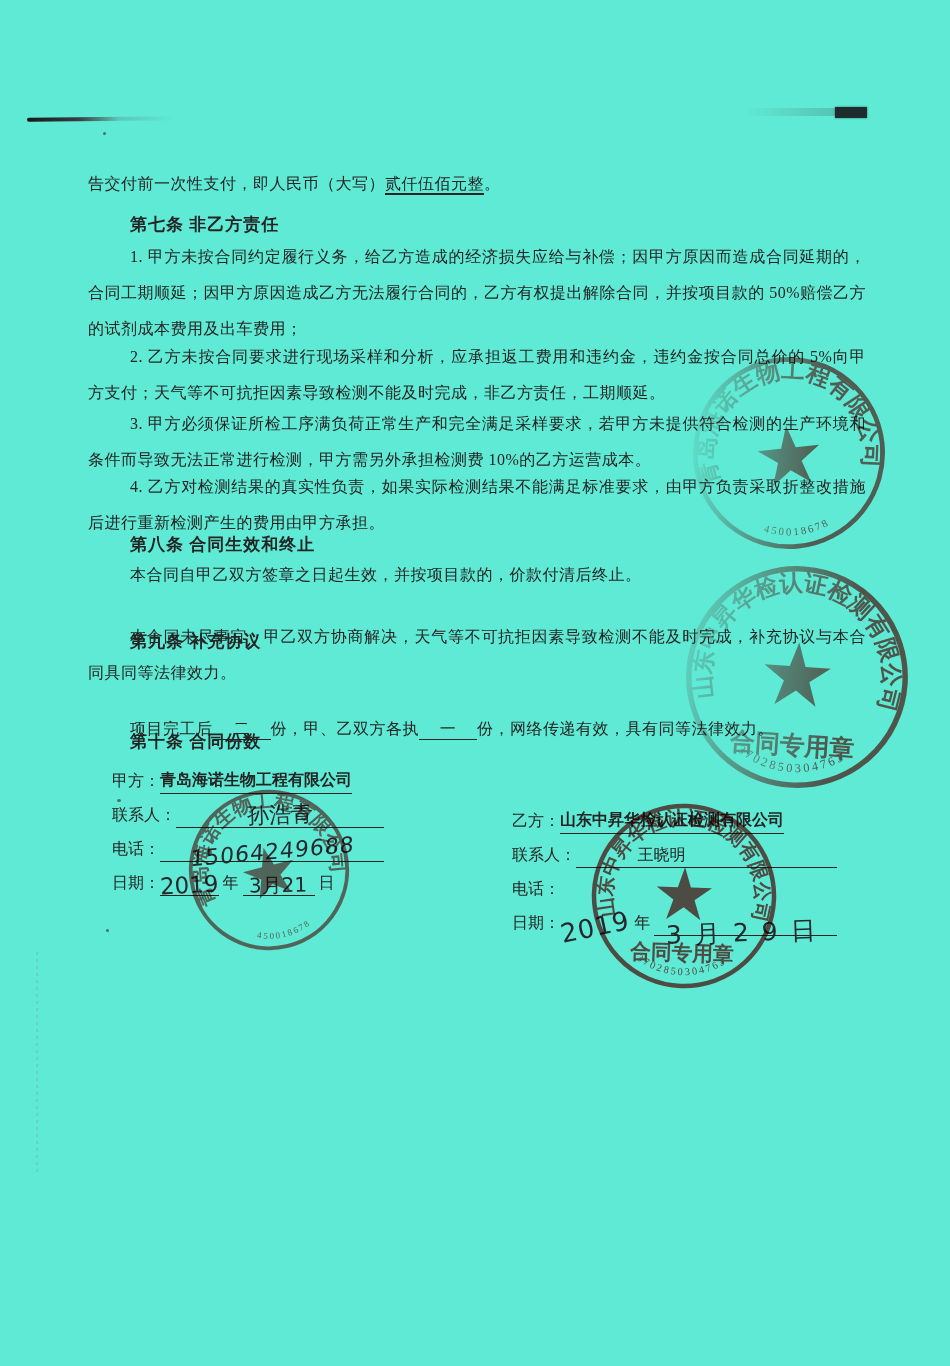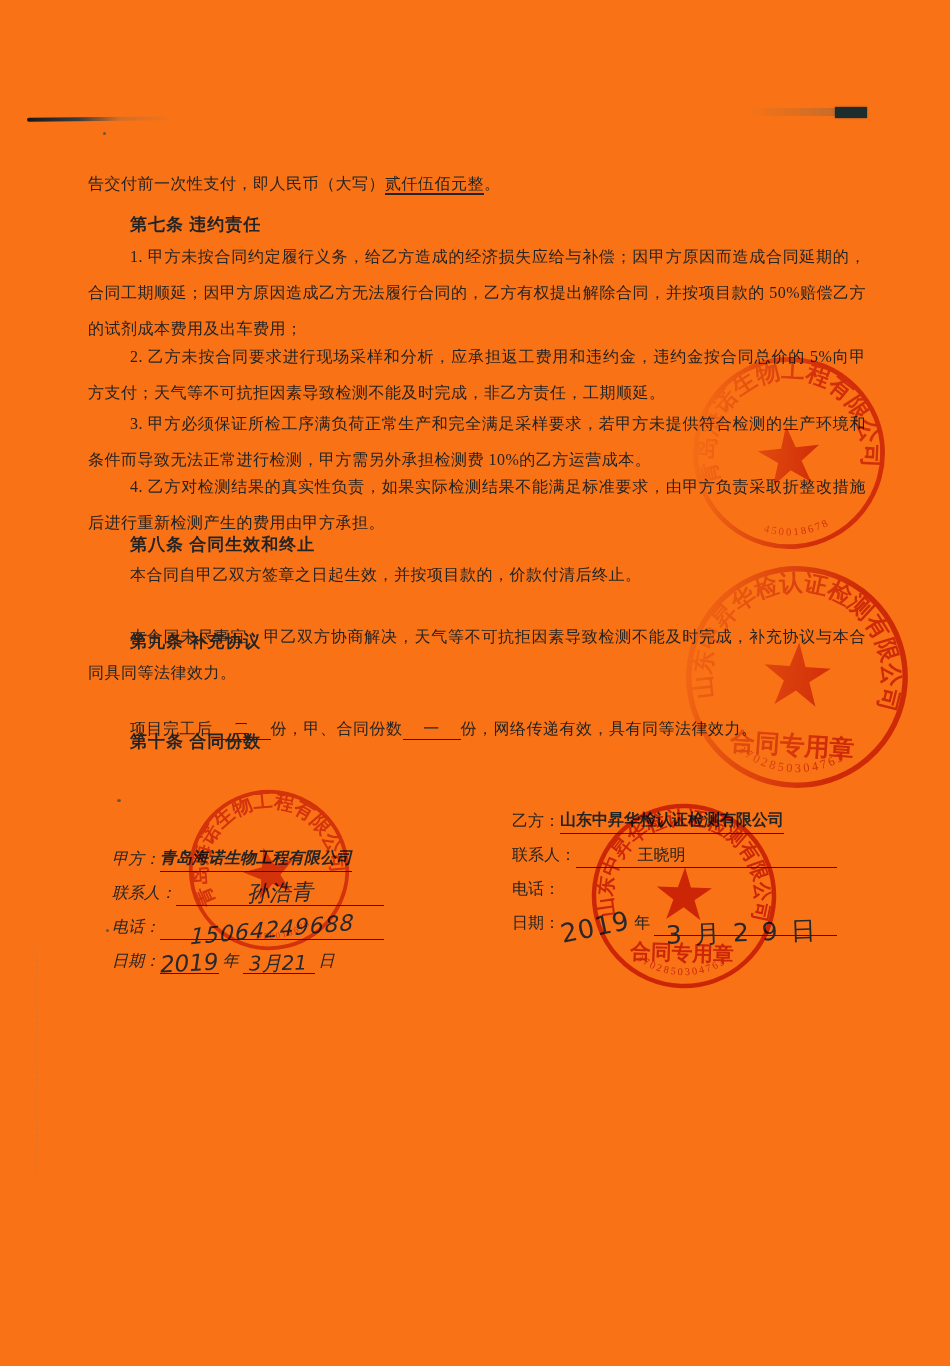--- a/index.html
+++ b/index.html
@@ -1,18 +1,18 @@
 <!DOCTYPE html>
 <html><head>
 <meta charset="utf-8">
 <style>
   html,body { margin:0; padding:0; background:#ffffff; }
   .page {
     position:relative; width:950px; height:1366px; margin:0 auto;
-    background:#f97316; overflow:hidden;
+    background:#5eead4; overflow:hidden;
     font-family:"Liberation Serif","DejaVu Serif",serif;
     color:#242424;
   }
 
   
   .streak-left { position:absolute; left:27px; top:117px; width:148px; height:4px;
     background:linear-gradient(to right,#16181a 0%,#3a3d40 35%,rgba(90,95,100,.25) 62%,rgba(120,120,120,0) 100%);
     transform:rotate(-0.5deg); border-radius:2px; }
   .smear-right { position:absolute; left:745px; top:108px; width:92px; height:8px;
     background:linear-gradient(to right,rgba(70,90,95,0) 0%,rgba(70,90,95,.28) 100%); }
@@ -30,21 +30,21 @@
   .block { position:absolute; left:0; width:778px; margin:0;
     font-size:16px; line-height:36px; letter-spacing:.5px; text-align:justify; color:#242424; }
   .indent { text-indent:42px; }
   .heading { font-weight:bold; font-size:17px; letter-spacing:1px; text-indent:42px; }
   .u { text-decoration:underline; text-decoration-thickness:1.5px; text-underline-offset:4px; }
   .blank { display:inline-block; min-width:58px; text-align:center; text-indent:0;
     border-bottom:1.6px solid #222; line-height:20px; }
 
   
   .sig { position:absolute; font-size:16px; color:#242424; }
-  .sig-a { left:112px; top:838px; width:272px;font-style:italic; }
+  .sig-a { left:112px; top:760px; width:272px; }
   .sig-b { left:512px; top:800px; width:325px; }
   .sig-row { display:flex; align-items:flex-end; height:34px; }
   .lbl { white-space:nowrap; padding-bottom:2px; }
   .line { flex:1; border-bottom:1.6px solid #222; position:relative;
     display:flex; align-items:flex-end; justify-content:center; height:100%; overflow:visible; }
   .company { font-weight:bold; border-bottom:1.6px solid #222; padding-bottom:2px; white-space:nowrap; }
   .seg { border-bottom:1.6px solid #222; position:relative; display:flex; align-items:flex-end; justify-content:center; height:100%; }
   .unit { padding:0 4px 2px 4px; white-space:nowrap; }
   .printed-val { padding-bottom:1px; }
 
@@ -80,34 +80,34 @@
   <div class="smear-right"></div>
   <div class="block-right"></div>
   <div class="dot dot1"></div>
   <div class="dot dot2"></div>
   <div class="dot dot3"></div>
   <div class="vline"></div>
 
   <div class="doc">
     <p class="block" style="top:166px"><span>告交付前一次性支付，即人民币（大写）</span><span class="u">贰仟伍佰元整</span><span>。</span></p>
 
-    <p class="block heading" style="top:207px">第七条 违约责任</p>
+    <p class="block heading" style="top:207px">第七条 非乙方责任</p>
     <p class="block indent" style="top:239px">1. 甲方未按合同约定履行义务，给乙方造成的经济损失应给与补偿；因甲方原因而造成合同延期的，合同工期顺延；因甲方原因造成乙方无法履行合同的，乙方有权提出解除合同，并按项目款的 50%赔偿乙方的试剂成本费用及出车费用；</p>
     <p class="block indent" style="top:339px">2. 乙方未按合同要求进行现场采样和分析，应承担返工费用和违约金，违约金按合同总价的 5%向甲方支付；天气等不可抗拒因素导致检测不能及时完成，非乙方责任，工期顺延。</p>
     <p class="block indent" style="top:406px">3. 甲方必须保证所检工序满负荷正常生产和完全满足采样要求，若甲方未提供符合检测的生产环境和条件而导致无法正常进行检测，甲方需另外承担检测费 10%的乙方运营成本。</p>
     <p class="block indent" style="top:469px">4. 乙方对检测结果的真实性负责，如果实际检测结果不能满足标准要求，由甲方负责采取折整改措施后进行重新检测产生的费用由甲方承担。</p>
 
     <p class="block heading" style="top:527px">第八条 合同生效和终止</p>
     <p class="block indent" style="top:557px">本合同自甲乙双方签章之日起生效，并按项目款的，价款付清后终止。</p>
 
     <p class="block heading" style="top:624px">第九条 补充协议</p>
     <p class="block indent" style="top:619px">本合同未尽事宜，甲乙双方协商解决，天气等不可抗拒因素导致检测不能及时完成，补充协议与本合同具同等法律效力。</p>
 
     <p class="block heading" style="top:724px">第十条 合同份数</p>
-    <p class="block indent" style="top:711px"><span>项目完工后</span><span class="blank">二</span><span>份，甲、合同份数</span><span class="blank">一</span><span>份，网络传递有效，具有同等法律效力。</span></p>
+    <p class="block indent" style="top:711px"><span>项目完工后</span><span class="blank">二</span><span>份，甲、乙双方各执</span><span class="blank">一</span><span>份，网络传递有效，具有同等法律效力。</span></p>
   </div>
 
   <div class="sig sig-a">
     <div class="sig-row">
       <span class="lbl">甲方：</span>
       <span class="company">青岛海诺生物工程有限公司</span>
     </div>
     <div class="sig-row">
       <span class="lbl">联系人：</span>
       <span class="line">

